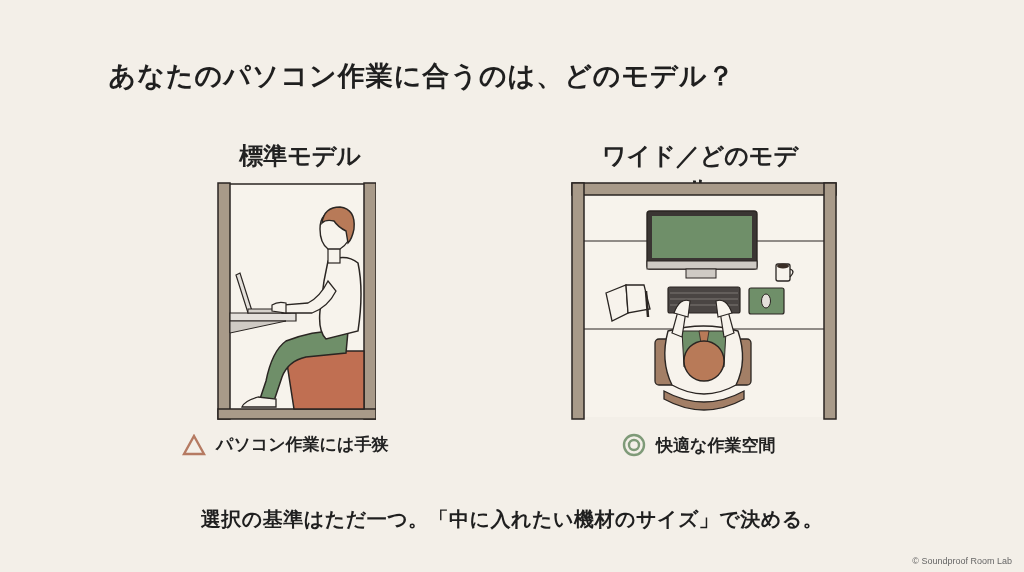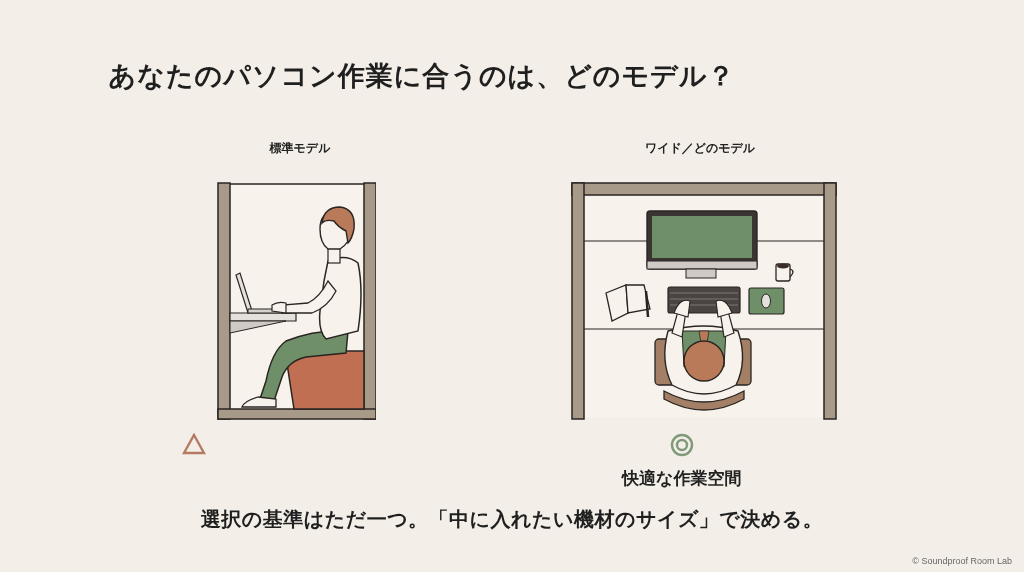--- a/index.html
+++ b/index.html
@@ -9,34 +9,34 @@
     font-family:"DejaVu Sans", sans-serif;
     color:#222;
     position:relative;
   }
   .title {
     position:absolute; left:0; width:844px; top:58px;
     text-align:center; font-size:27px; font-weight:bold; letter-spacing:1px;
     color:#1f1f1f;
   }
   .col-label {
-    position:absolute; top:140px; font-size:12px; font-weight:bold; color:#222;
+    position:absolute; top:140px; font-size:24px; font-weight:bold; color:#222;
     text-align:center;
   }
   .col-label.left { left:200px; width:200px; }
   .col-label.right { left:590px; width:220px; }
   .illus { position:absolute; }
   .illus.left { left:216px; top:181px; width:160px; height:240px; }
   .illus.right { left:568px; top:181px; width:270px; height:240px; }
   .verdict {
     position:absolute; top:433px; font-size:17px; font-weight:bold; color:#222;
     display:flex; align-items:center; gap:10px;
   }
   .verdict.left { left:182px; }
-  .verdict.right { left:622px;flex-direction:column; }
+  .verdict.right { left:622px; }
   .verdict svg { display:block; }
   .footer-msg {
     position:absolute; left:0; width:1024px; top:506px;
     text-align:center; font-size:20px; font-weight:bold; color:#1f1f1f; letter-spacing:0.5px;
   }
   .copyright {
     position:absolute; right:12px; bottom:6px; font-size:9px; color:#666;
     font-family:Liberation Sans, sans-serif;
   }
 </style>
@@ -134,20 +134,21 @@
     <path d="M164,132 Q158,116 148,120 L150,136 Z" fill="#f7f3ec" stroke="#2a2522" stroke-width="1.1"></path>
 
     <circle cx="136" cy="180" r="20" fill="#b87a58" stroke="#2a2522" stroke-width="1.4"></circle>
   </svg>
 </div>
 
 <div class="verdict left">
   <svg width="24" height="22" viewBox="0 0 24 22">
     <polygon points="12,2 22,20 2,20" fill="none" stroke="#b57a62" stroke-width="2.4"></polygon>
   </svg>
+  <span>パソコン作業には手狭</span>
 </div>
 
 <div class="verdict right">
   <svg width="24" height="24" viewBox="0 0 24 24">
     <circle cx="12" cy="12" r="10" fill="none" stroke="#7e9a78" stroke-width="2.4"></circle>
     <circle cx="12" cy="12" r="5" fill="none" stroke="#7e9a78" stroke-width="2.4"></circle>
   </svg>
   <span>快適な作業空間</span>
 </div>
 

